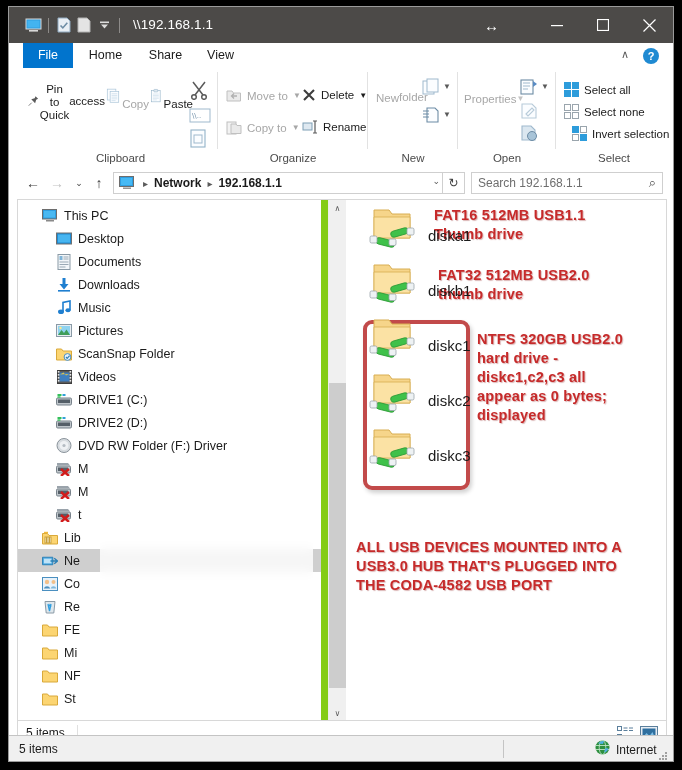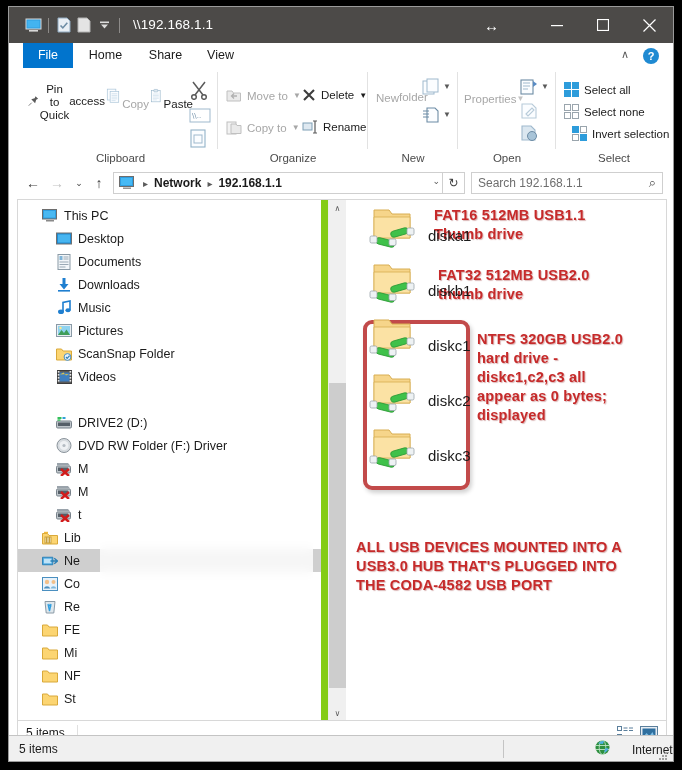--- a/index.html
+++ b/index.html
@@ -114,21 +114,21 @@
   #inner-sep{width:1px;height:16px;background:#e0e0e0;margin-left:12px;}
   .viewbtn{position:absolute;top:3px;width:18px;height:18px;display:flex;align-items:center;justify-content:center;}
   #view-details{right:32px;} #view-icons{right:8px;}
 
   
   #outer-status{position:absolute;left:0;bottom:0;width:100%;height:26px;background:#f0f0f0;
      border-top:1px solid #c4c4c4;box-sizing:border-box;display:flex;align-items:center;}
   #outer-count{font-size:12px;color:#1b1b1b;padding-left:10px;}
   #zone-div{position:absolute;left:494px;top:4px;width:1px;height:18px;background:#c4c4c4;}
   #zone-wrap{position:absolute;left:586px;top:4px;display:flex;align-items:center;}
-  #zone-label{font-size:12px;color:#1b1b1b;margin-left:22px;}
+  #zone-label{font-size:12px;color:#1b1b1b;margin-left:6px;}
   #grip{position:absolute;right:5px;bottom:4px;width:10px;height:10px;}
 </style>
 </head>
 <body>
 
 <div id="frame">
   <div id="outer-window">
 
     <div id="titlebar">
       <div class="qat" style="left:14px;">
@@ -493,20 +493,32 @@
                   <rect x="0.8" y="7" width="1.6" height="1.6"></rect>
                   <rect x="0.8" y="10" width="1.6" height="1.6"></rect>
                   <rect x="12.6" y="1" width="1.6" height="1.6"></rect>
                   <rect x="12.6" y="4" width="1.6" height="1.6"></rect>
                   <rect x="12.6" y="7" width="1.6" height="1.6"></rect>
                   <rect x="12.6" y="10" width="1.6" height="1.6"></rect>
                 </g>
               </svg>
             </span>
             <span>Videos</span>
+          </div>
+          <div class="navitem" style="top: 188px; padding-left: 38px;">
+            <span class="nico">
+              <svg width="16" height="13" viewBox="0 0 16 13">
+                <rect x="0.5" y="5" width="15" height="7" rx="1.2" fill="#bfc6cb" stroke="#77818a"></rect>
+                <rect x="2" y="6.5" width="12" height="3.5" fill="#555f68"></rect>
+                <rect x="1.5" y="1" width="4" height="2" fill="#34c05a"></rect>
+                <rect x="6.5" y="1" width="3" height="2" fill="#2fa0d8"></rect>
+                <rect x="1.5" y="3.3" width="3" height="1.4" fill="#34c05a"></rect>
+              </svg>
+            </span>
+            <span>DRIVE1 (C:)</span>
           </div>
           <div class="navitem" style="top: 211px; padding-left: 38px;">
             <span class="nico">
               <svg width="16" height="13" viewBox="0 0 16 13">
                 <rect x="0.5" y="5" width="15" height="7" rx="1.2" fill="#bfc6cb" stroke="#77818a"></rect>
                 <rect x="2" y="6.5" width="12" height="3.5" fill="#555f68"></rect>
                 <rect x="1.5" y="1" width="4" height="2" fill="#34c05a"></rect>
                 <rect x="6.5" y="1" width="3" height="2" fill="#2fa0d8"></rect>
                 <rect x="1.5" y="3.3" width="3" height="1.4" fill="#34c05a"></rect>
               </svg>

